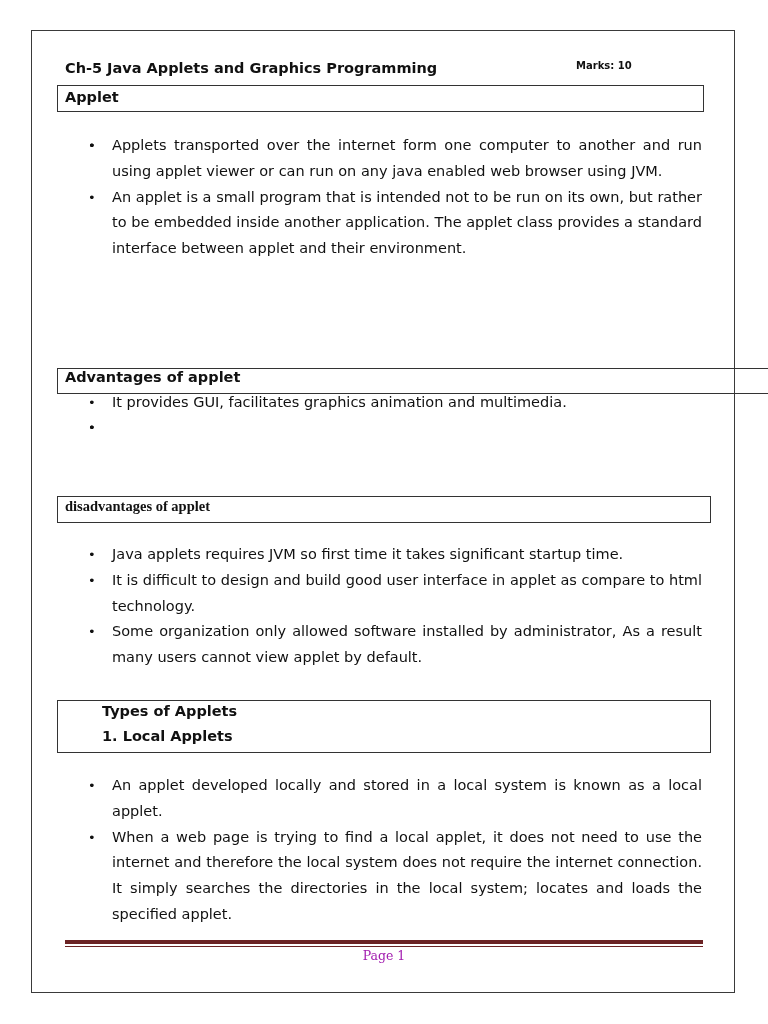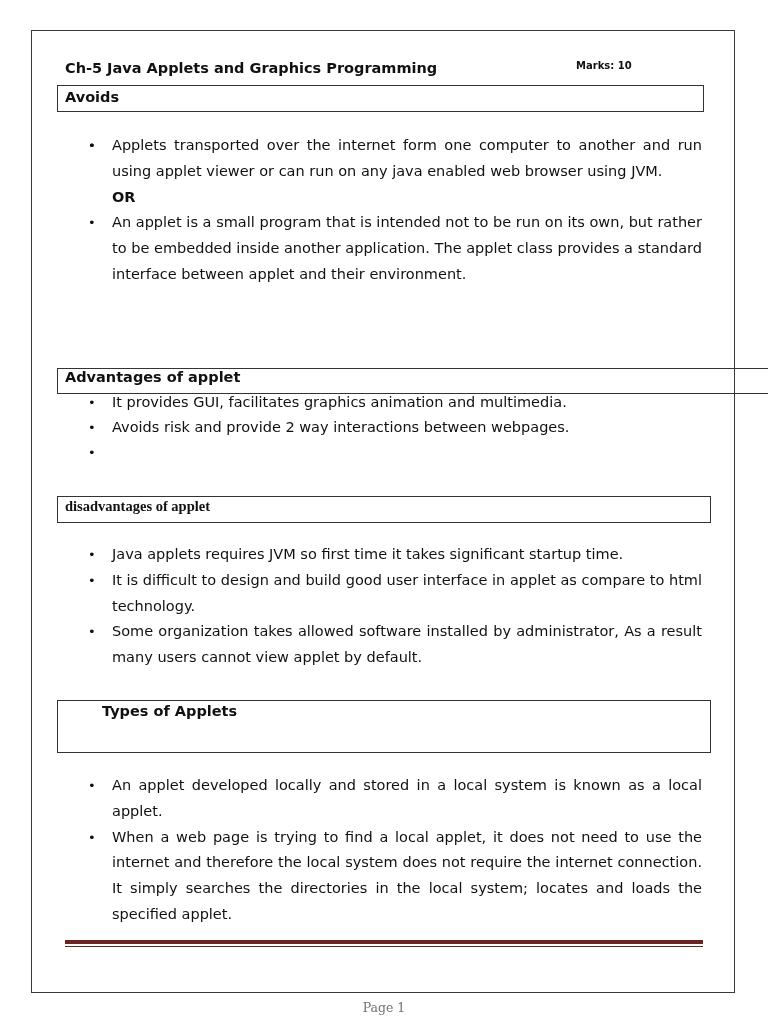--- a/index.html
+++ b/index.html
@@ -85,66 +85,64 @@
       left: 65px;
       top: 945.5px;
       width: 638px;
       height: 1px;
       background: #6b2324;
     }
     .footer-page {
       position: absolute;
       left: 0;
       width: 768px;
-      top: 1000px;
+      top: 948px;
       text-align: center;
       font-family: "DejaVu Serif", serif;
       font-size: 12.5px;
-      color: #737373;
+      color: #a21caf;
     }
   </style>
 </head>
 <body>
 
 <div class="page"></div>
 
 <div class="abs header-title">Ch-5 Java Applets and Graphics Programming</div>
 <div class="abs header-marks">Marks: 10</div>
 
 <div class="box" style="left:57px; top:85px; width:647px; height:27px;">
-  <span class="line" style="line-height:22px;">Avoids</span>
+  <span class="line" style="line-height:22px;">Applet</span>
 </div>
 
 <ul class="bullets" style="left:112px; top:133px; width:590px;">
   <li>
     <span class="dot">•</span>
   </li>
   <li>
     <span class="dot">•</span>
     <span>Applets transported over the internet form one computer to another and run using applet viewer or can run on any java enabled web browser using JVM.</span>
-    <span class="or-label">OR</span>
   </li>
   <li>
     <span class="dot">•</span>
     <span>An applet is a small program that is intended not to be run on its own, but rather to be embedded inside another application. The applet class provides a standard interface between applet and their environment.</span>
   </li>
 </ul>
 
 <div class="box" style="left:57px; top:368px; width:748px; height:26px;">
   <span class="line" style="line-height:17px;">Advantages of applet</span>
 </div>
 
 <ul class="bullets" style="left:112px; top:390px; width:590px; line-height:25px;">
   <li>
     <span class="dot">•</span>
     <span>It provides GUI, facilitates graphics animation and multimedia.</span>
   </li>
   <li>
     <span class="dot">•</span>
-    <span>Avoids risk and provide 2 way interactions between webpages.</span>
   </li>
   <li>
     <span class="dot">•</span>
   </li>
 </ul>
 
 <div class="box" style="left:57px; top:496px; width:654px; height:27px;font-family:Liberation Serif, serif;">
   <span class="line" style="line-height:18px;">disadvantages of applet</span>
 </div>
 
@@ -152,26 +150,27 @@
   <li>
     <span class="dot">•</span>
     <span>Java applets requires JVM so first time it takes significant startup time.</span>
   </li>
   <li>
     <span class="dot">•</span>
     <span>It is difficult to design and build good user interface in applet as compare to html technology.</span>
   </li>
   <li>
     <span class="dot">•</span>
-    <span>Some organization takes allowed software installed by administrator, As a result many users cannot view applet by default.</span>
+    <span>Some organization only allowed software installed by administrator, As a result many users cannot view applet by default.</span>
   </li>
 </ul>
 
 <div class="box" style="left:57px; top:700px; width:654px; height:53px; padding-top:0;padding-left:44px;">
   <span class="line" style="line-height:20px; height:25px;">Types of Applets</span>
+  <span class="line" style="line-height:20px; height:25px;">1. Local Applets</span>
 </div>
 
 <ul class="bullets" style="left:112px; top:773px; width:590px;">
   <li>
     <span class="dot">•</span>
     <span>An applet developed locally and stored in a local system is known as a local applet.</span>
   </li>
   <li>
     <span class="dot">•</span>
     <span>When a web page is trying to find a local applet, it does not need to use the internet and therefore the local system does not require the internet connection. It simply searches the directories in the local system; locates and loads the specified applet.</span>

